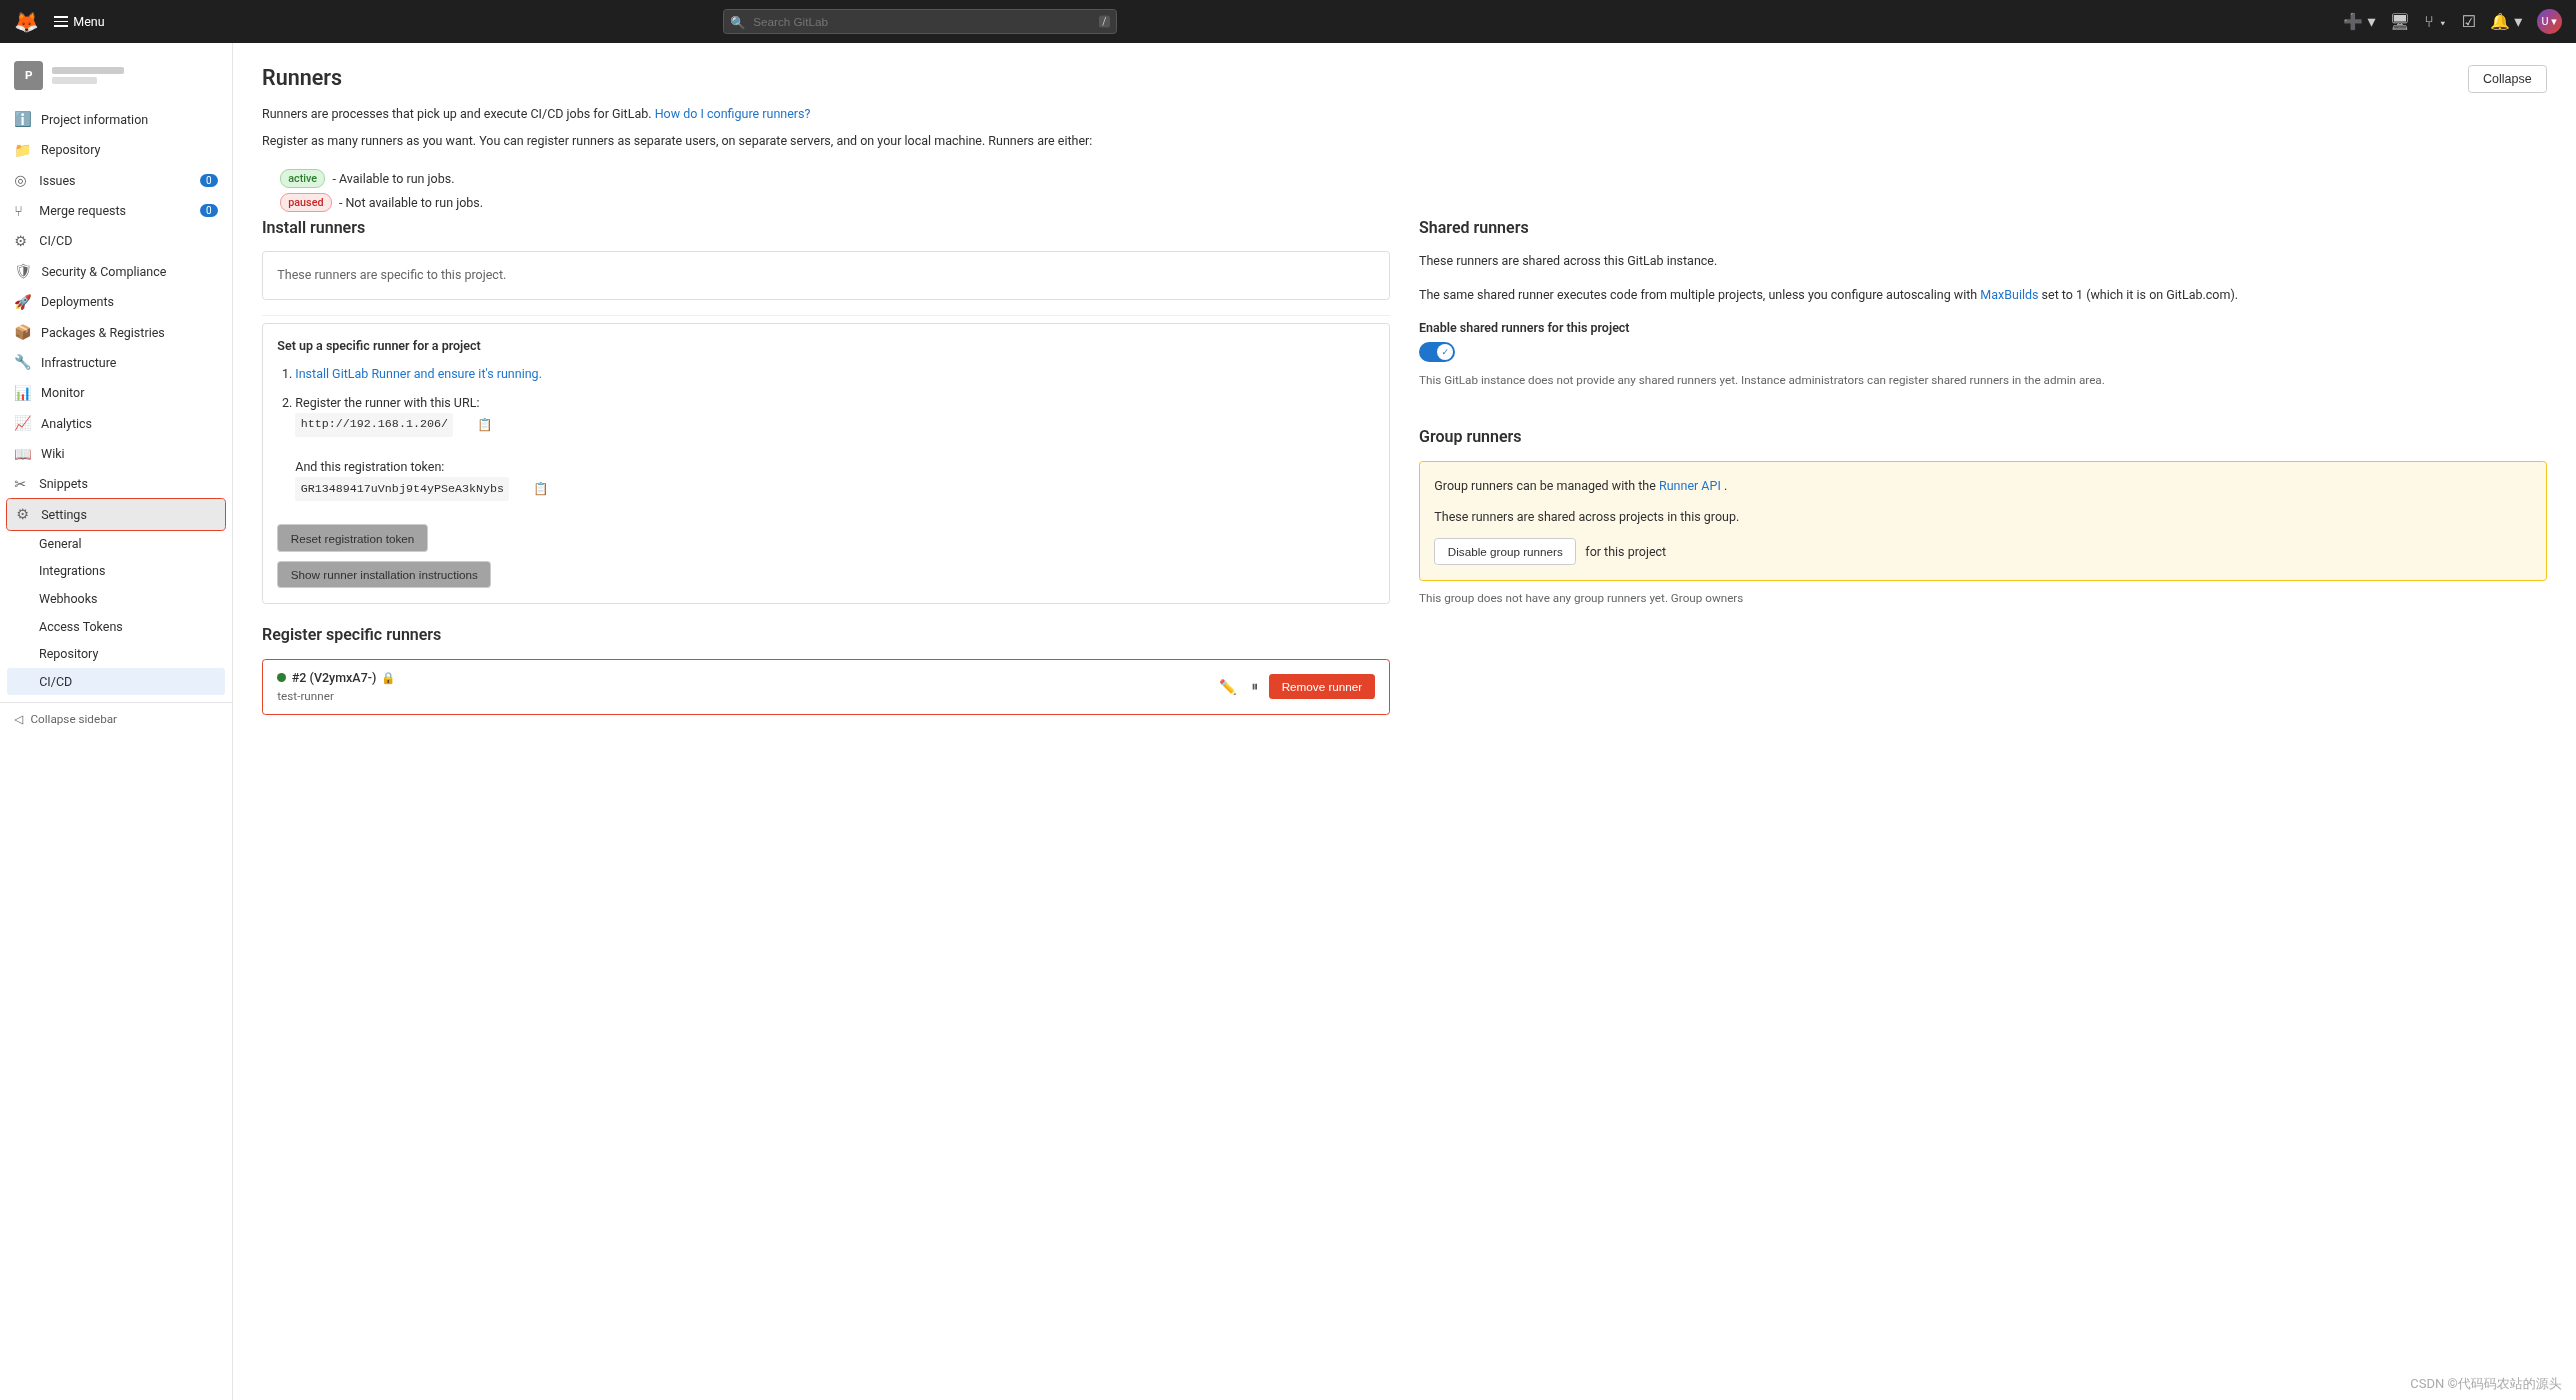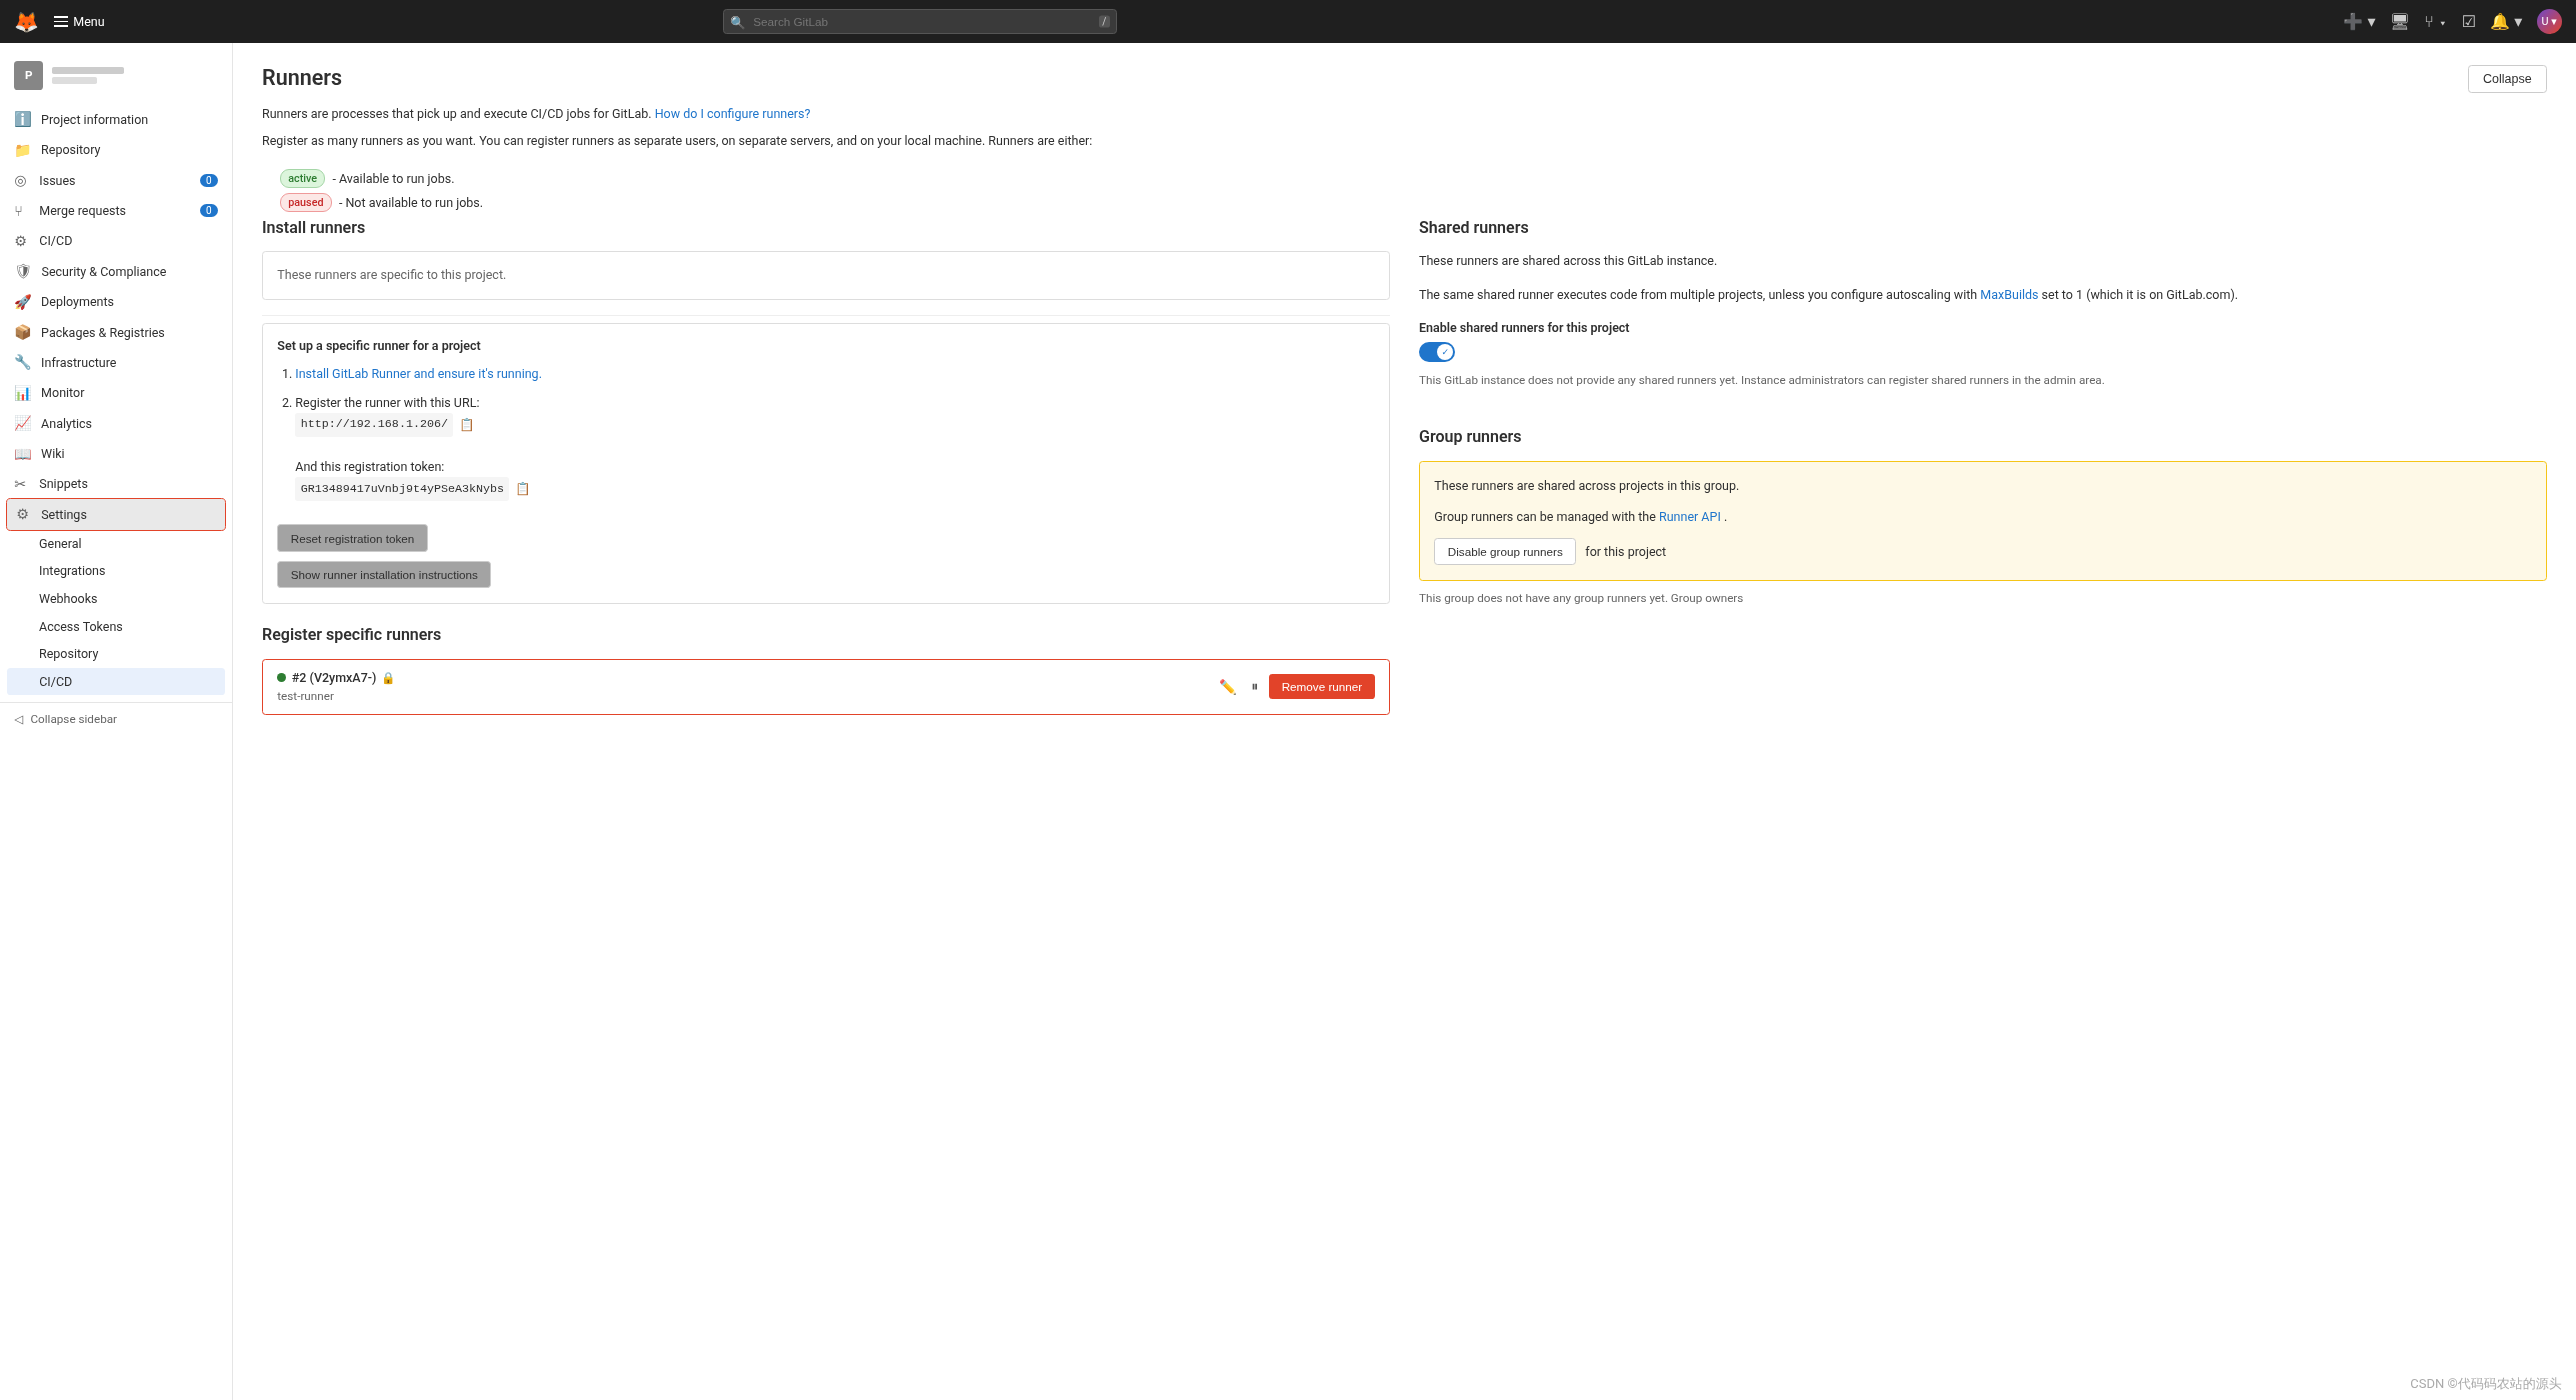--- a/index.html
+++ b/index.html
@@ -295,21 +295,21 @@
     }
     .setup-steps li {
       margin-bottom: 9px;
       line-height: 1.6;
     }
     .setup-steps li a { color: #1f75cb; text-decoration: none; }
 
     .code-line {
       display: flex;
       align-items: center;
-      gap: 2px;
+      gap: 20px;
     }
     .code-text {
       font-family: 'Courier New', monospace;
       font-size: 11.7px;
       background: #f5f5f5;
       padding: 2.7px 5.4px;
       border-radius: 2.7px;
     }
     .copy-btn {
       background: none;
@@ -682,26 +682,26 @@
           <p class="toggle-label">Enable shared runners for this project</p>
           <div class="toggle-switch">
             <span class="toggle-thumb">✓</span>
           </div>
           <p class="toggle-desc">This GitLab instance does not provide any shared runners yet. Instance administrators can register shared runners in the admin area.</p>
         </div>
 
         <h2 class="section-title" style="margin-top:38px;">Group runners</h2>
 
         <div class="group-runners-box">
-          <p>These runners are shared across projects in this group.</p>
           <p>
             <span>Group runners can be managed with the</span>
             <a href="#">Runner API</a>
             <span>.</span>
           </p>
+          <p>These runners are shared across projects in this group.</p>
           <div style="display:flex;align-items:center;gap:9px;flex-wrap:wrap;">
             <button class="disable-btn">Disable group runners</button>
             <span>for this project</span>
           </div>
         </div>
         <p class="group-runners-footer" style="margin-top:10.8px;">This group does not have any group runners yet. Group owners</p>
       </div>
     </div>
   </main>
 </div>

